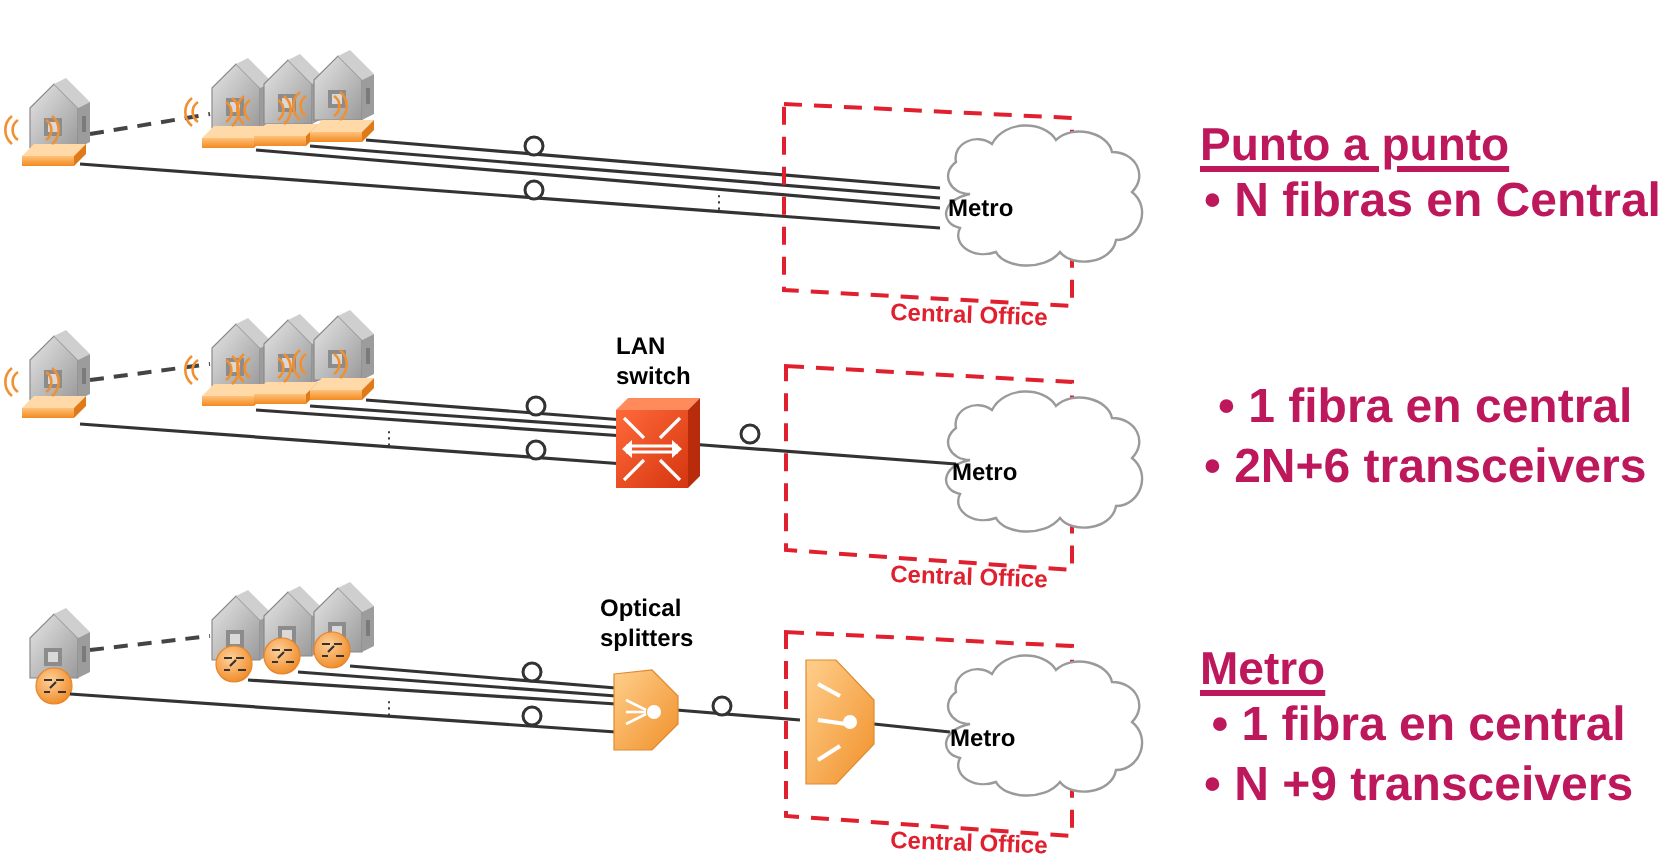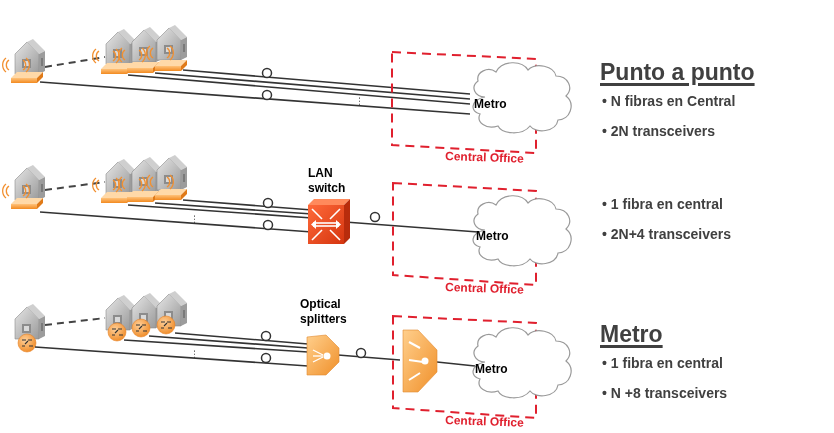--- a/index.html
+++ b/index.html
@@ -1,21 +1,21 @@
 <!DOCTYPE html>
 <html><head>
 <meta charset="utf-8">
 <style>
   html, body { margin:0; padding:0; background:#ffffff; }
   body { width:834px; height:433px; position:relative; overflow:hidden; font-family:"Liberation Sans", sans-serif; }
   svg#diagram { position:absolute; left:0; top:0; }
   .lbl { font-family:"Liberation Sans", sans-serif; font-weight:bold; }
-  .side { position:absolute; left:600px; color:#404040; font-family:"Liberation Sans", sans-serif; font-weight:bold; }
+  .side { position:absolute; left:600px; color:#be185d; font-family:"Liberation Sans", sans-serif; font-weight:bold; }
   .side h2 { margin:0; font-size:23px; text-decoration:underline; text-decoration-thickness:3px; text-underline-offset:3px; line-height:28px; }
-  .side .b { font-size:14px; line-height:30px; margin-left:2px; }
+  .side .b { font-size:24px; line-height:30px; margin-left:2px;text-align:center; }
 </style>
 </head>
 <body>
 
 <svg id="diagram" width="834" height="433" viewBox="0 0 834 433">
   <defs>
     <linearGradient id="houseG" x1="0" x2="1" y1="0" y2="1">
       <stop offset="0" stop-color="#e6e6e6"></stop>
         <stop offset="1" stop-color="#9a9a9a"></stop>
     </linearGradient>
@@ -189,25 +189,24 @@
     </g>
     <use href="#cloud" x="470" y="337"></use>
     <text class="lbl" x="475" y="373" font-size="12" fill="#000">Metro</text>
     <text class="lbl" x="445" y="424" font-size="12" fill="#e0202e" transform="rotate(2 445 424)">Central Office</text>
   </g>
 </svg>
 
 <div class="side" style="top:58px;">
   <h2>Punto a punto</h2>
   <div class="b">• N fibras en Central</div>
-  <div class="b">• 2N transceivers</div>
 </div>
 
 <div class="side" style="top:189px;">
   <div class="b">• 1 fibra en central</div>
-  <div class="b">• 2N+4 transceivers</div>
+  <div class="b">• 2N+6 transceivers</div>
 </div>
 
 <div class="side" style="top:320px;">
   <h2>Metro</h2>
   <div class="b">• 1 fibra en central</div>
-  <div class="b">• N +8 transceivers</div>
+  <div class="b">• N +9 transceivers</div>
 </div>
 
 </body></html>

